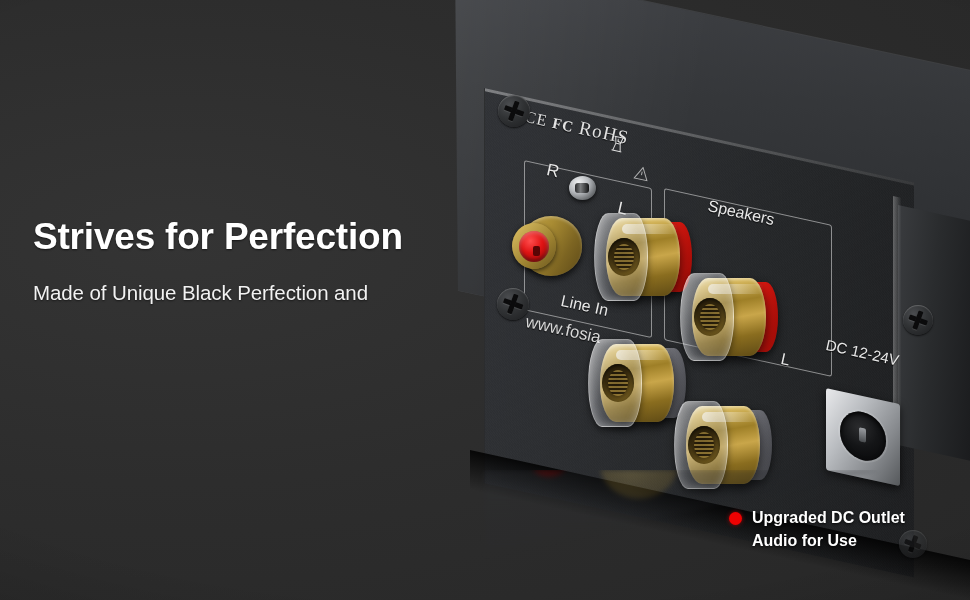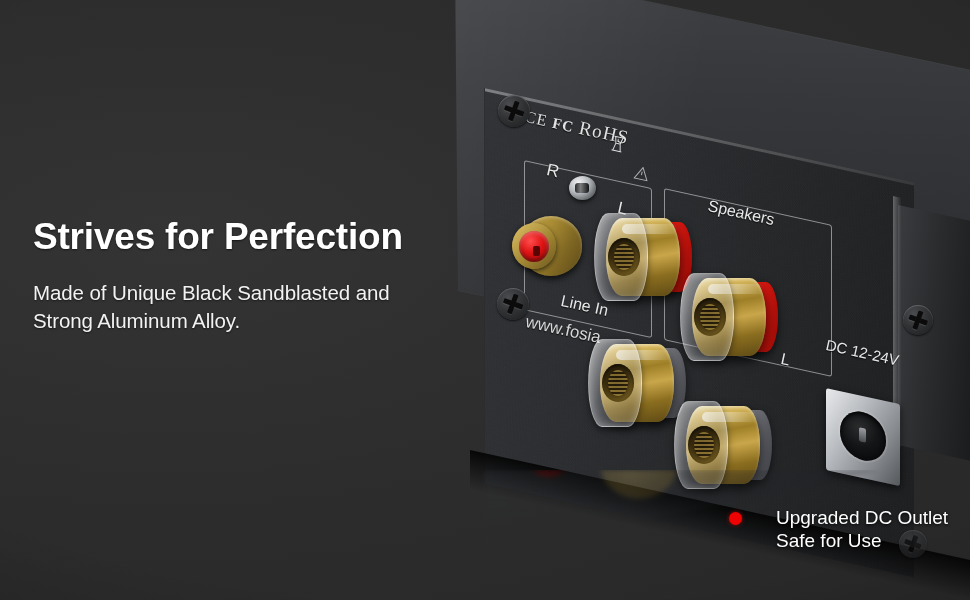--- a/index.html
+++ b/index.html
@@ -44,22 +44,22 @@
   
   .callout {
     position:absolute; left:729px; top:506px;
     display:flex; align-items:flex-start; gap:10px;
   }
   .callout-dot {
     width:13px; height:13px; border-radius:50%;
     background:#ee0202; margin-top:6px; flex:0 0 auto;
     box-shadow:0 0 4px rgba(238,2,2,.6);
   }
-  .callout-text { font-size:19px; font-weight:normal; color:#fff; line-height:23px;
-                  text-shadow:0 1px 3px rgba(0,0,0,.85); white-space:nowrap;margin-left:24px; }
+  .callout-text { font-size:16px; font-weight:bold; color:#fff; line-height:23px;
+                  text-shadow:0 1px 3px rgba(0,0,0,.85); white-space:nowrap; }
 
   
   #device { position:absolute; left:0; top:0; width:970px; height:600px; }
 
   
   .reflect {
     position:absolute; left:430px; top:470px;
     width:540px; height:130px;
     overflow:hidden; opacity:.30;
     filter:blur(2.4px);
@@ -421,26 +421,25 @@
       </div>
     </div>
 
   </div>
 
   <div class="vignette"></div>
 
   <div class="copy">
     <div class="headline">Strives for Perfection</div>
     <div class="body-copy">
-      <div class="body-line">Made of Unique Black Sandblasted and</div>
-      <div class="body-line">Strong Aluminum Alloy.</div>
+      <div class="body-line">Made of Unique Black Perfection and</div>
     </div>
   </div>
 
   <div class="callout">
     <span class="callout-dot"></span>
     <div class="callout-text">
       <div>Upgraded DC Outlet</div>
-      <div>Safe for Use</div>
+      <div>Audio for Use</div>
     </div>
   </div>
 
 </div>
 
 </body></html>

